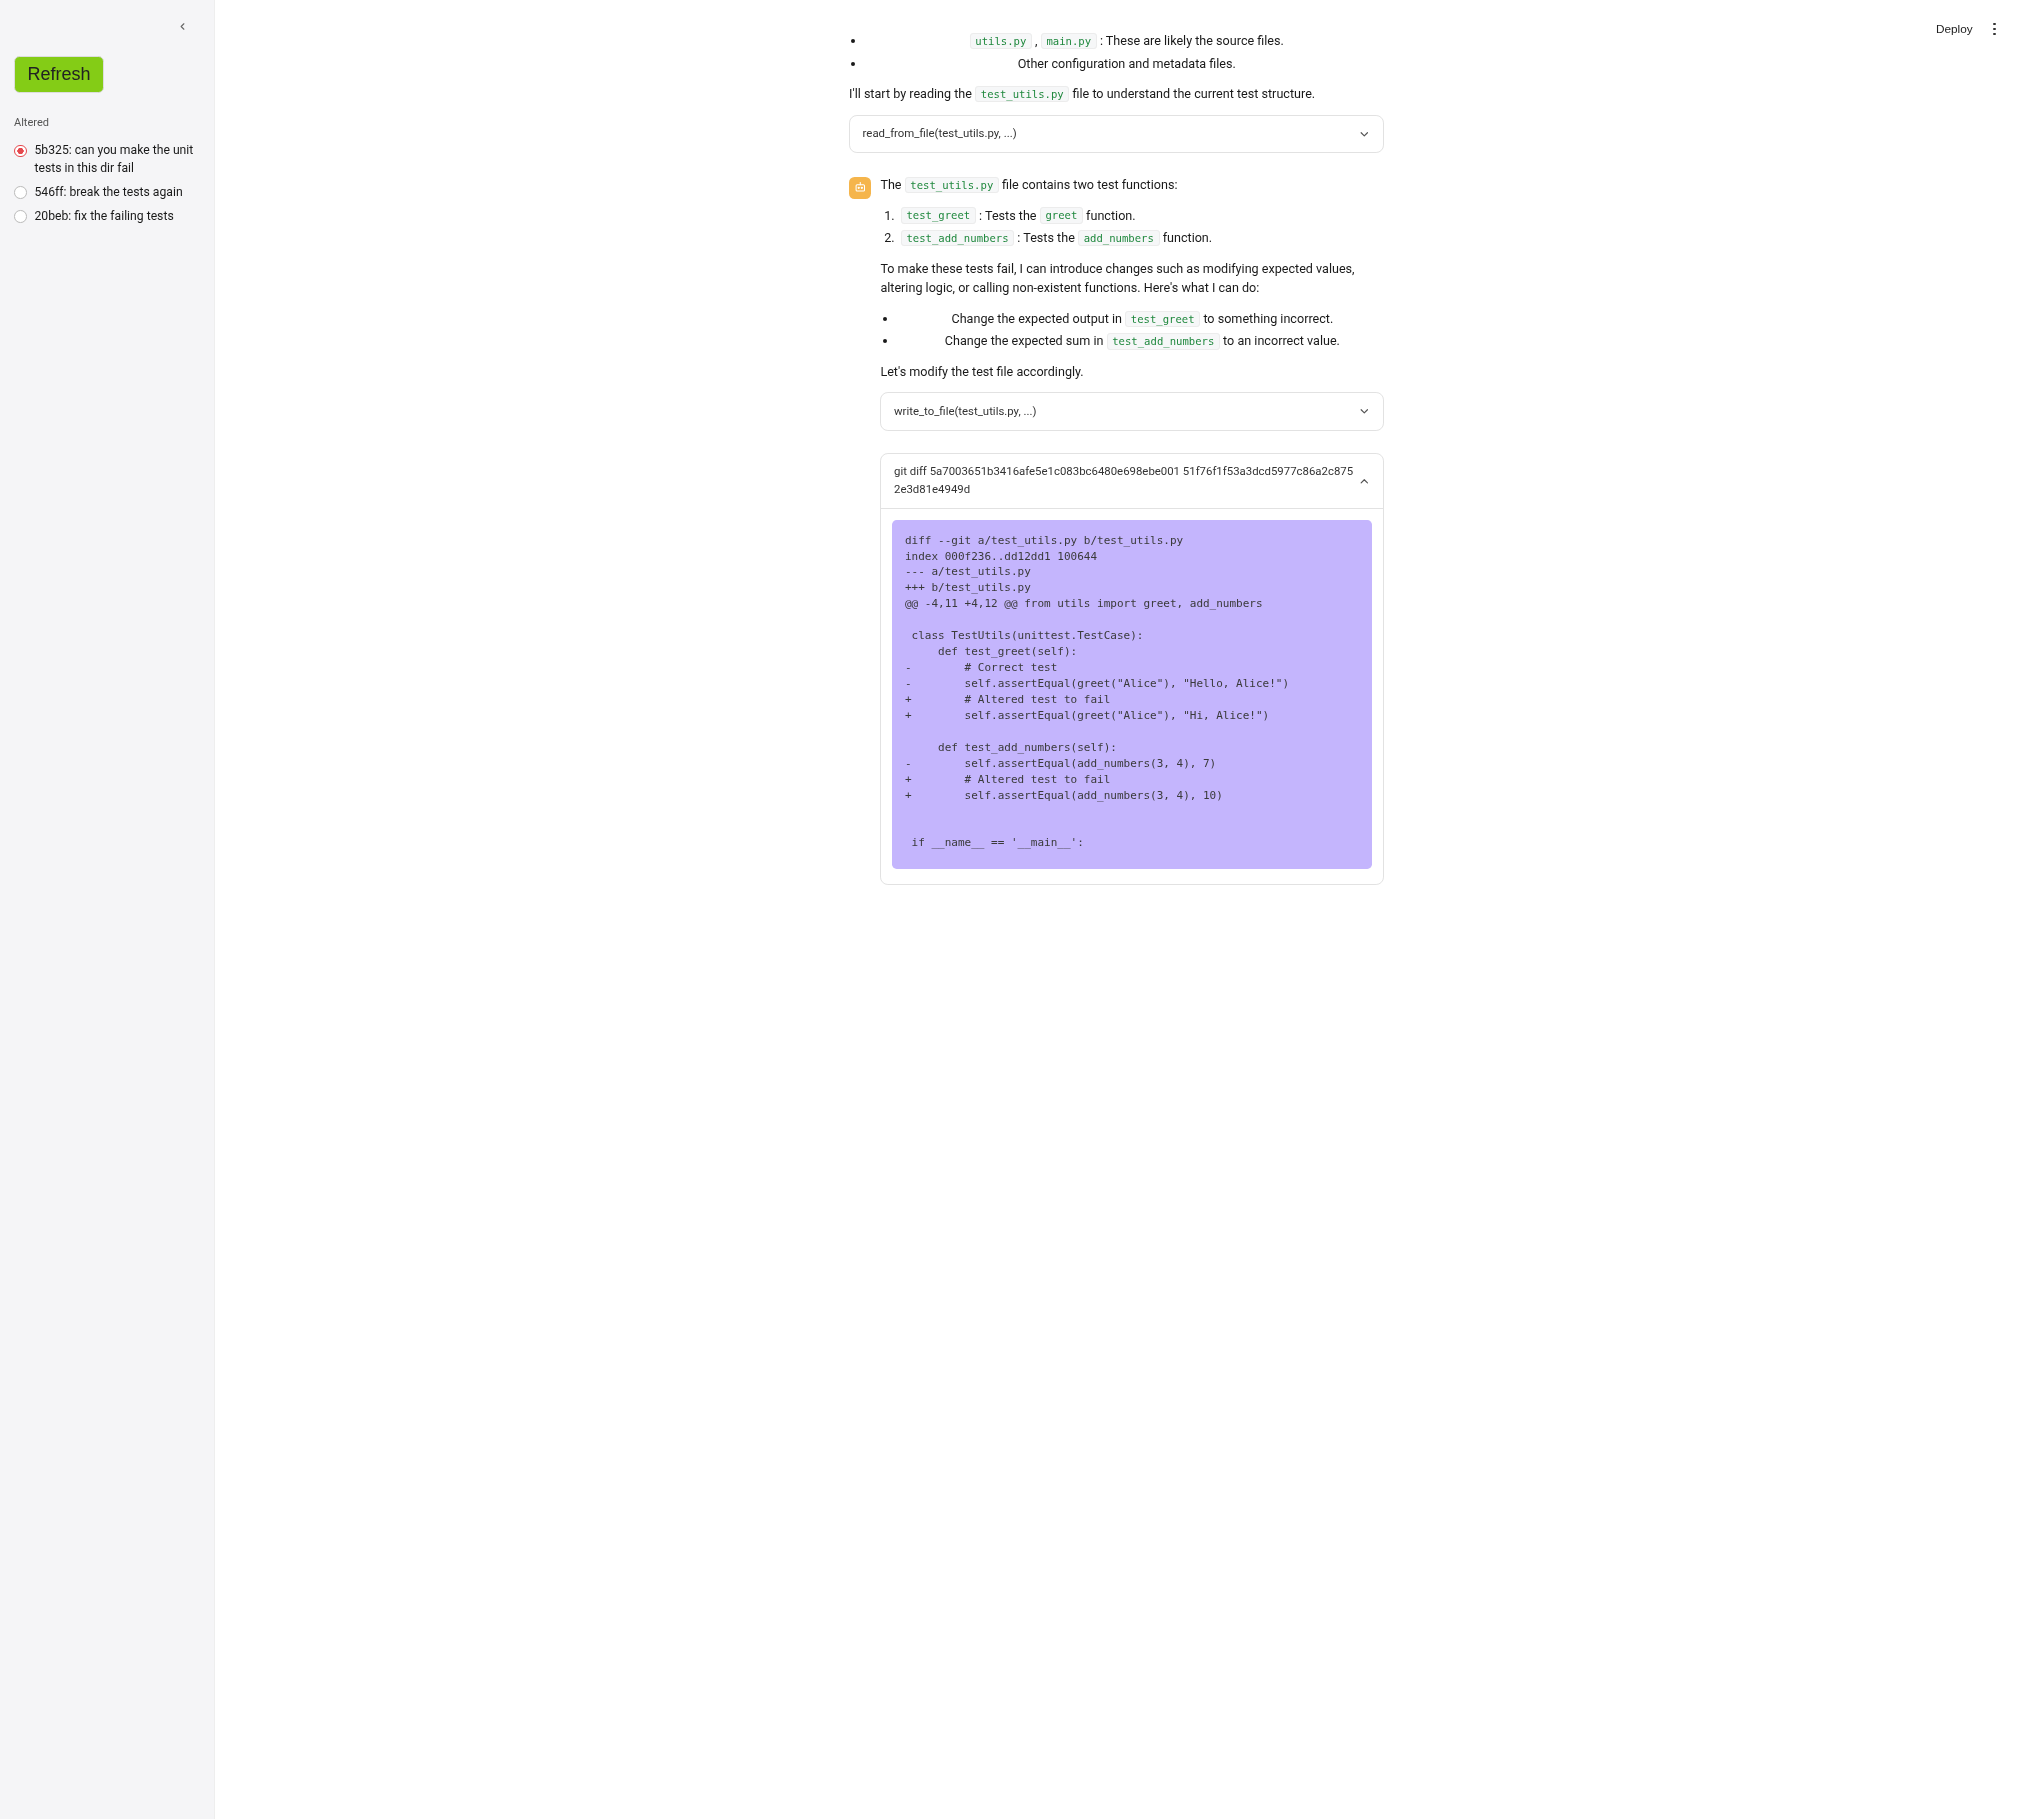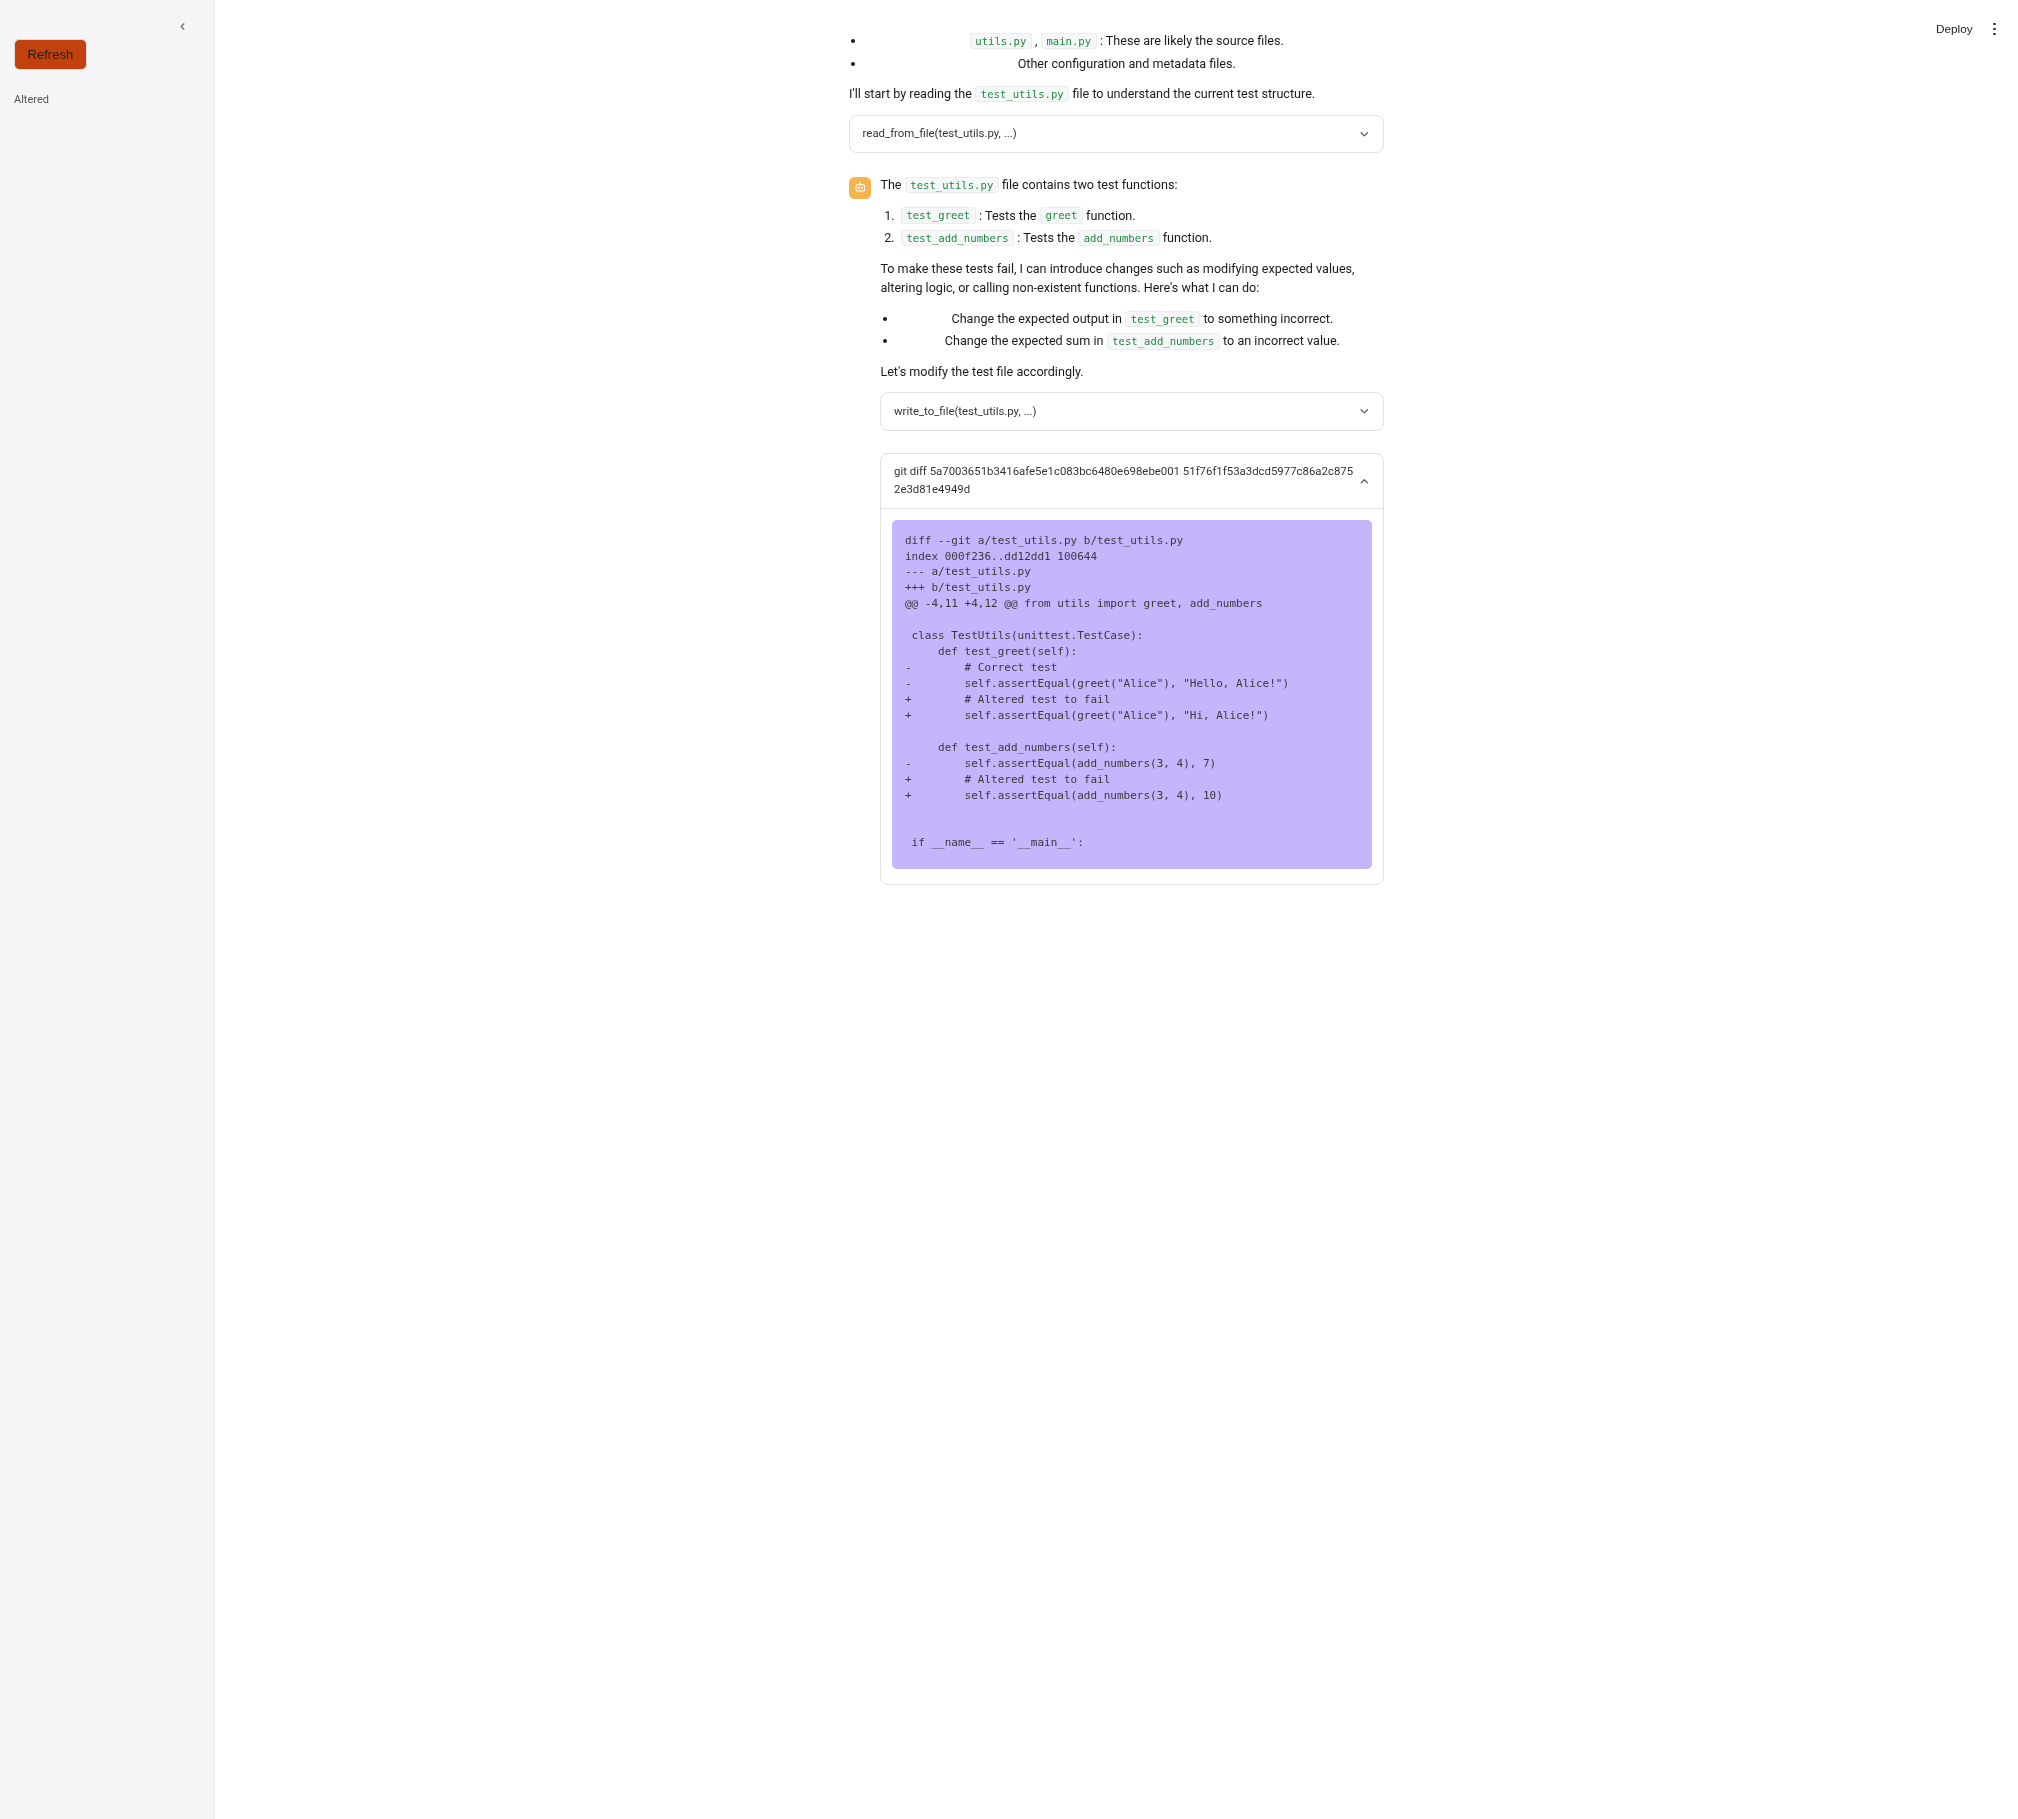--- a/index.html
+++ b/index.html
@@ -26,26 +26,26 @@
     right: 22px;
     width: 19px;
     height: 19px;
     display: flex;
     align-items: center;
     justify-content: center;
     cursor: pointer;
     color: #666;
   }
   .refresh-btn {
-    margin-top: 25px;
-    background: #c2410c;
+    margin-top: 42px;
+    background: #84cc16;
     border: 0.8px solid #ddd;
     border-radius: 5.5px;
     padding: 7px 12.6px;
-    font-size: 13px;
+    font-size: 18px;
     cursor: pointer;
     color: #222;
   }
   .session-label {
     margin-top: 22px;
     font-size: 11px;
     color: #555;
   }
   .session-list { margin-top: 7.9px; }
   .session-item {
@@ -173,20 +173,34 @@
 <div class="app">
 
   <aside class="sidebar">
     <div class="collapse-toggle">
       <svg width="11" height="11" viewBox="0 0 24 24" fill="none" stroke="currentColor" stroke-width="2.4" stroke-linecap="round" stroke-linejoin="round">
           <polyline points="15 18 9 12 15 6"></polyline>
         </svg>
     </div>
     <button class="refresh-btn">Refresh</button>
     <div class="session-label">Altered</div>
+    <div class="session-list">
+      <div class="session-item">
+        <span class="radio active"></span>
+        <span class="session-text">5b325: can you make the unit tests in this dir fail</span>
+      </div>
+      <div class="session-item">
+        <span class="radio"></span>
+        <span class="session-text">546ff: break the tests again</span>
+      </div>
+      <div class="session-item">
+        <span class="radio"></span>
+        <span class="session-text">20beb: fix the failing tests</span>
+      </div>
+    </div>
   </aside>
 
   <main class="main">
     <div class="topbar">
       <button class="deploy-btn">Deploy</button>
       <div class="kebab">
         <span></span>
         <span></span>
         <span></span>
       </div>

